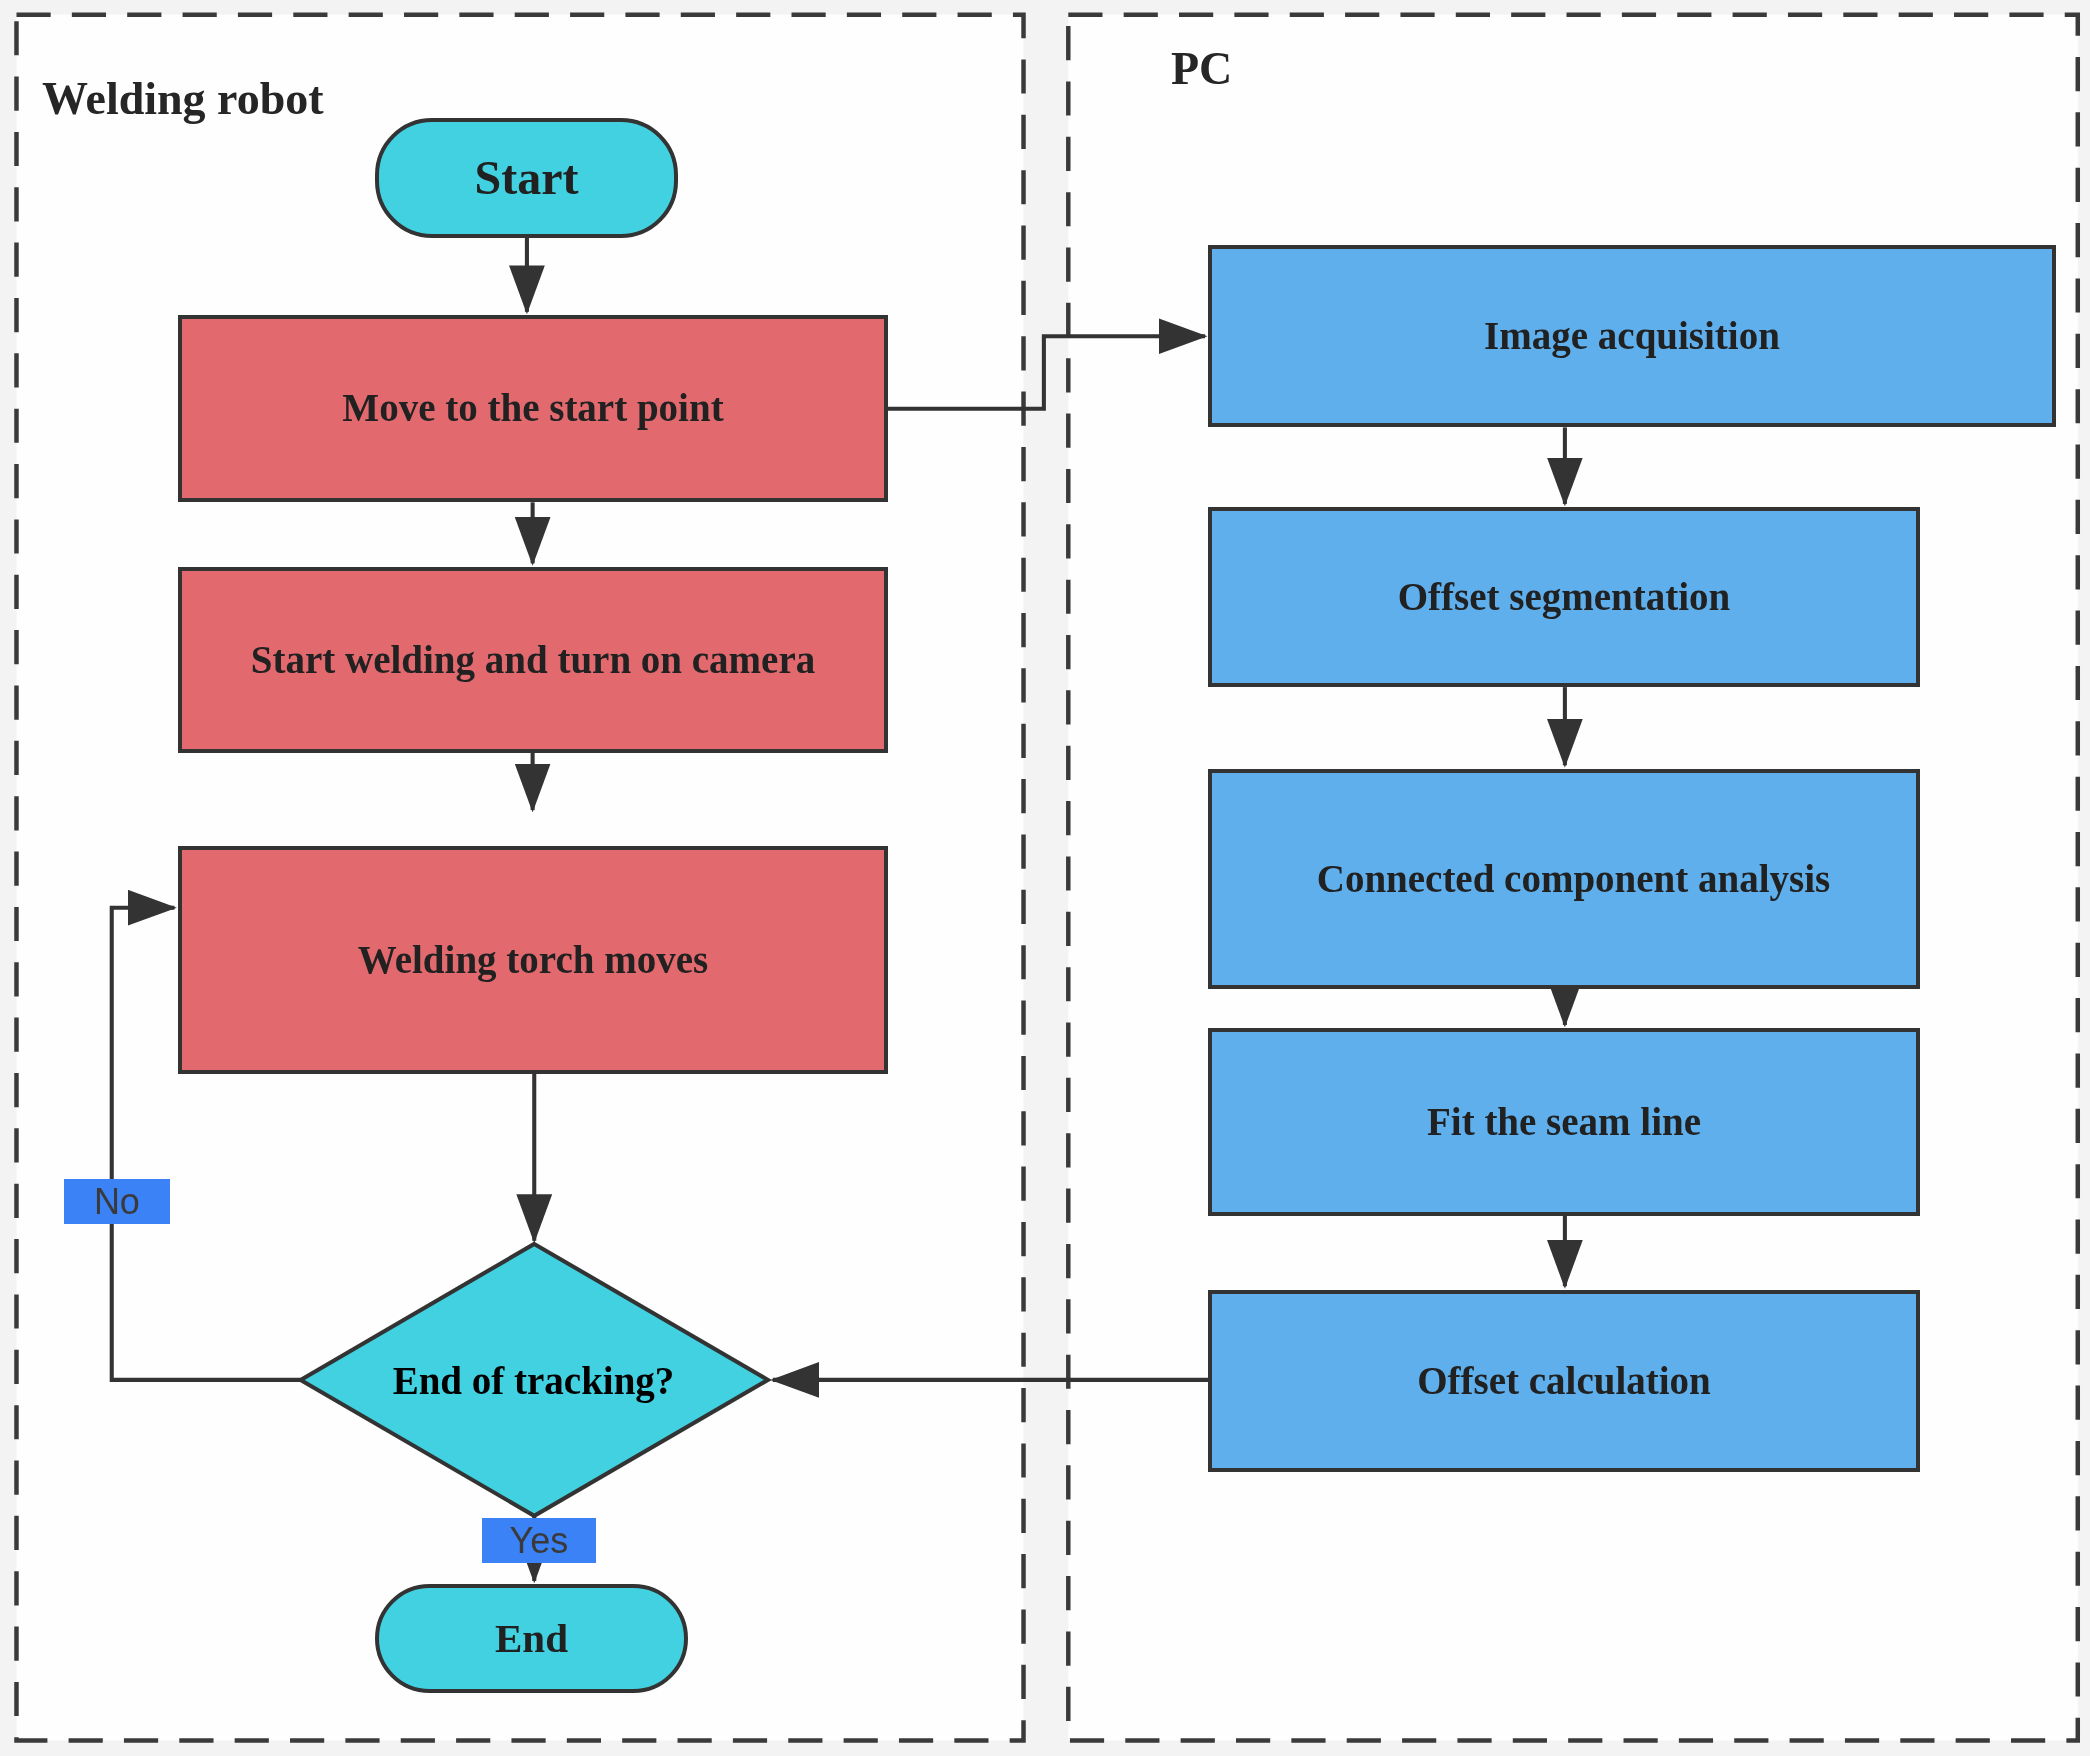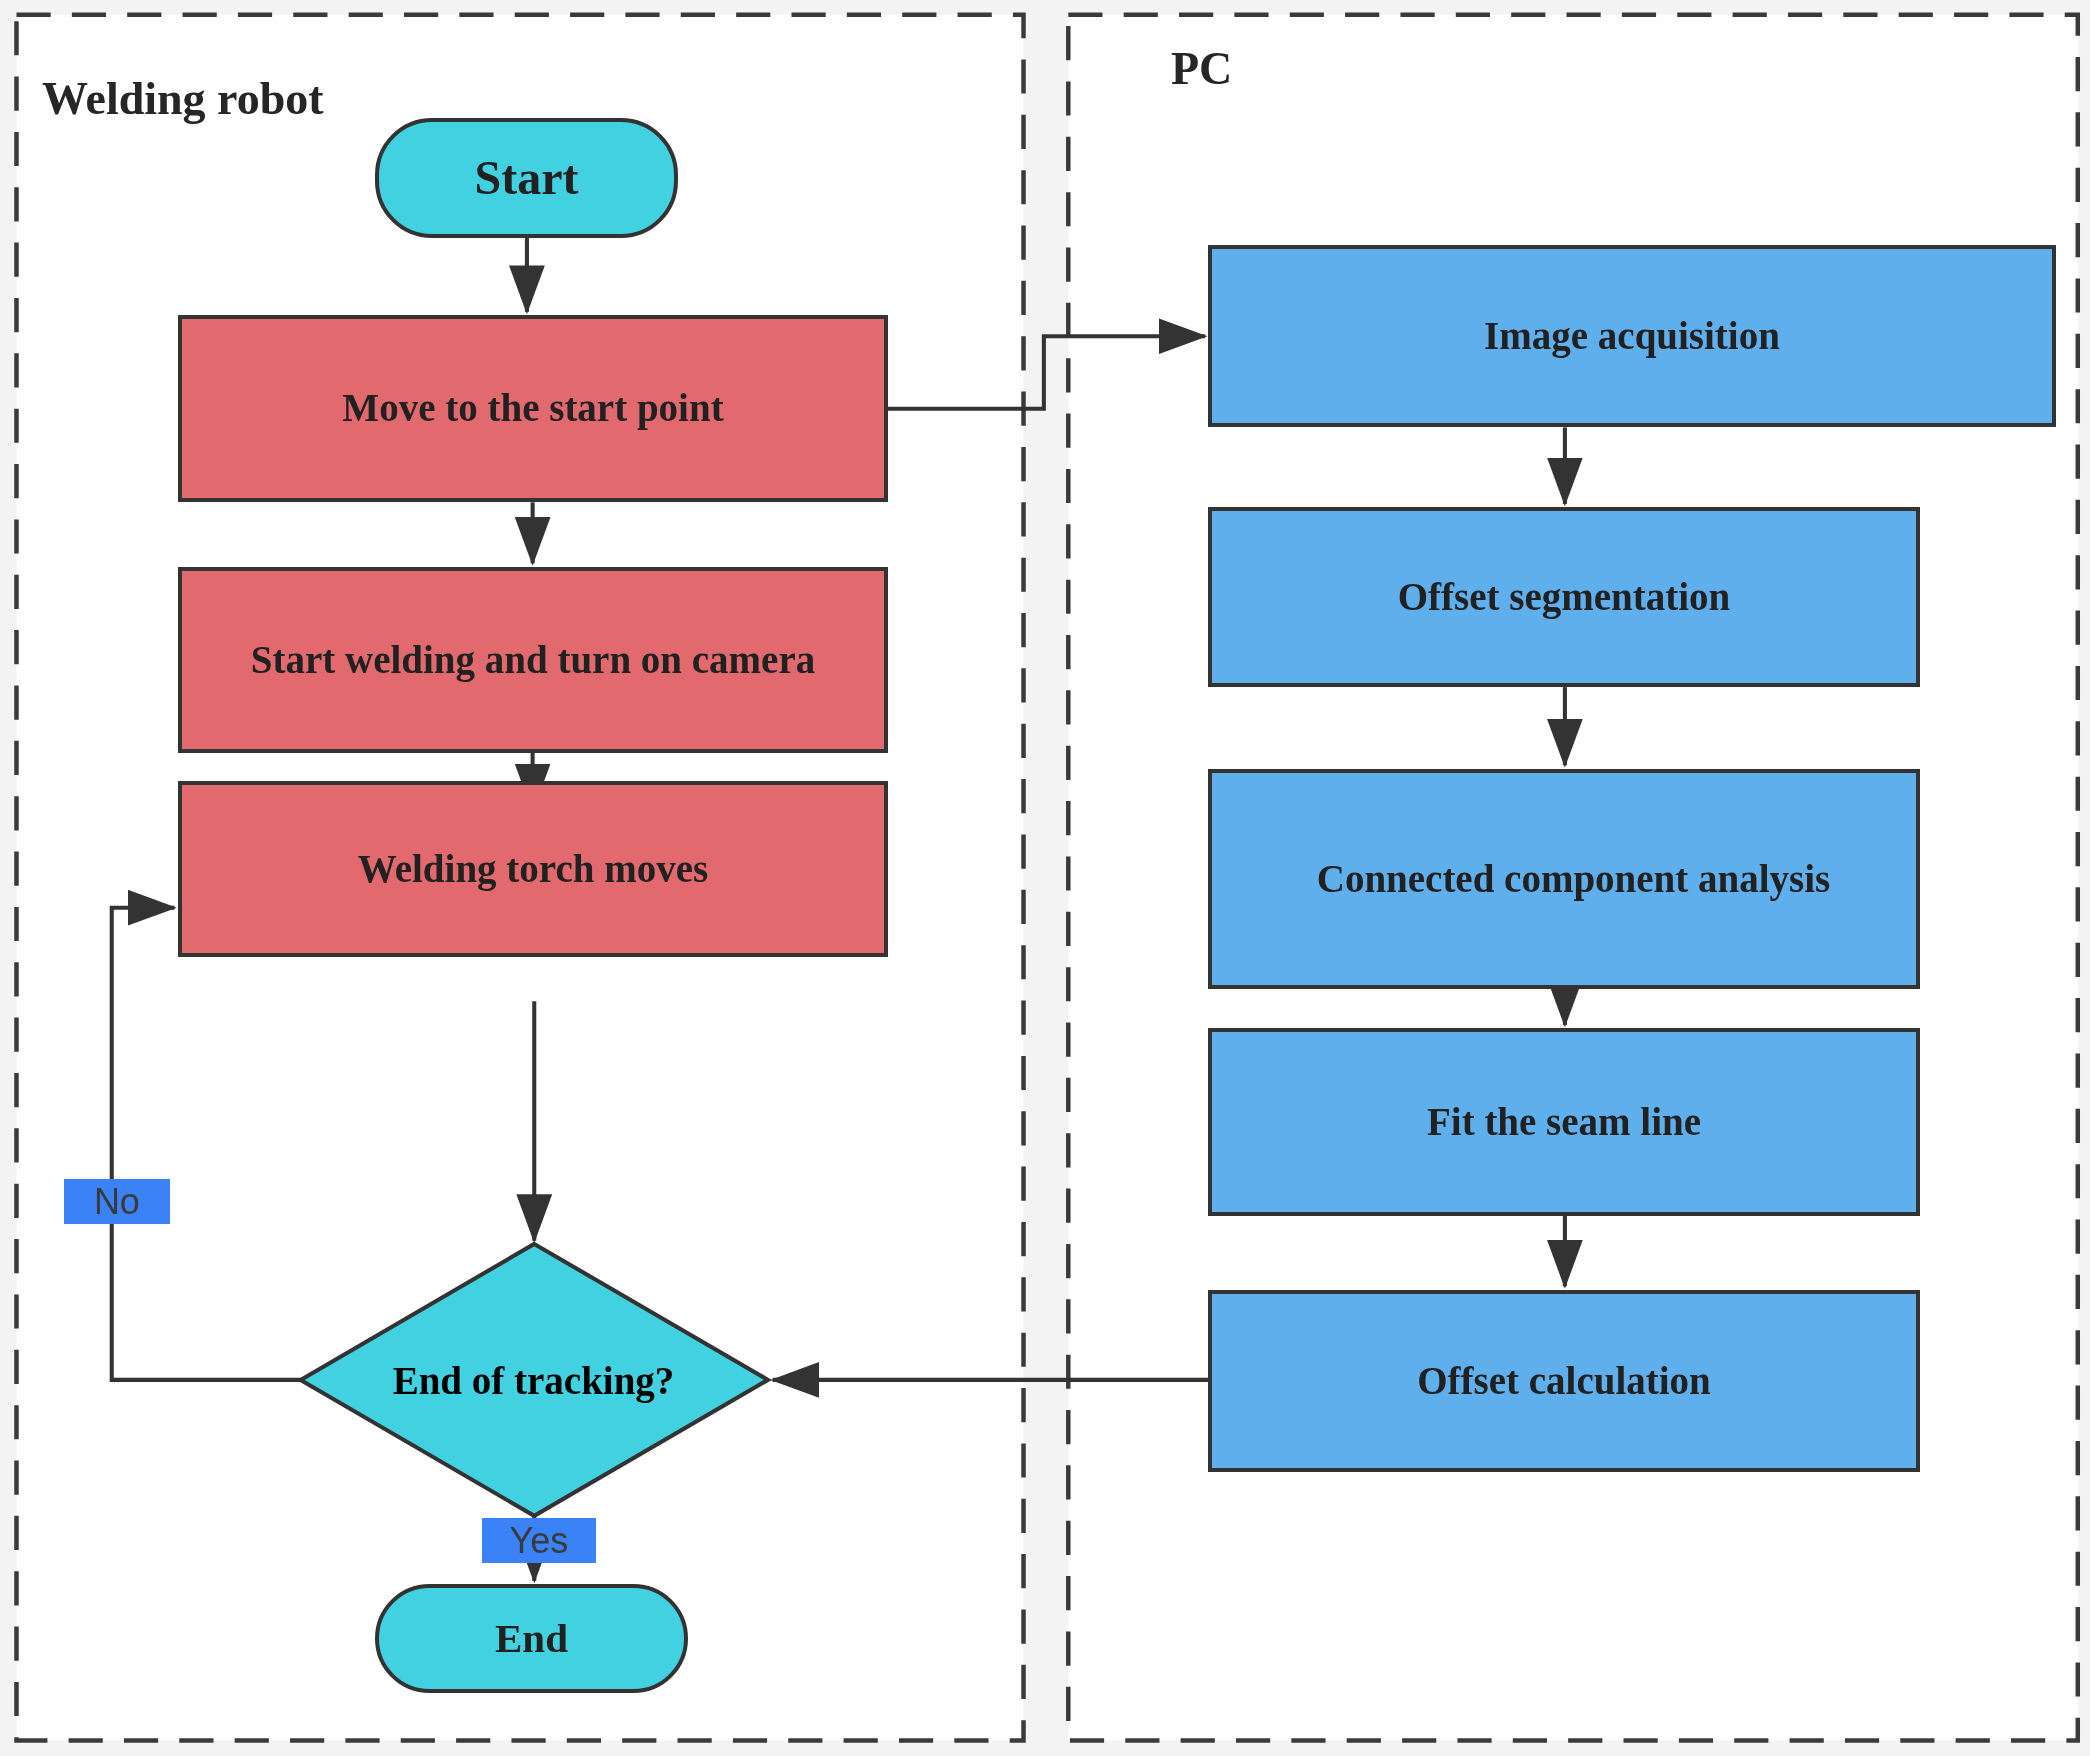--- a/index.html
+++ b/index.html
@@ -11,21 +11,21 @@
   #label-pc{left:1171px;top:42px;}
   .node{position:absolute;z-index:2;display:flex;align-items:center;justify-content:center;
         text-align:center;font-weight:bold;font-size:39px;color:#212121;
         border:4.1px solid #333333;box-sizing:border-box;line-height:1.15;}
   .terminator{background:#41d1e1;border-radius:57px;}
   .process{background:#e26a6f;}
   .pcbox{background:#5eafec;}
   #node-start{left:375px;top:118px;width:303px;height:120px;font-size:48px;}
   #node-move{left:178px;top:315px;width:710px;height:187px;}
   #node-weld{left:178px;top:567px;width:710px;height:186px;}
-  #node-torch{left:178px;top:781px;width:710px;height:176px;}
+  #node-torch{left:178px;top:846px;width:710px;height:228px;}
   #node-end{left:375px;top:1584px;width:313px;height:109px;font-size:41px;}
   #node-acq{left:1208px;top:245px;width:848px;height:182px;}
   #node-seg{left:1208px;top:507px;width:712px;height:180px;}
   #node-cca{left:1208px;top:769px;width:712px;height:220px;padding-left:19px;}
   #node-fit{left:1208px;top:1028px;width:712px;height:188px;}
   #node-offset{left:1208px;top:1290px;width:712px;height:182px;}
   #node-decision-label{position:absolute;z-index:2;left:300px;top:1244px;width:467px;height:272px;
         display:flex;align-items:center;justify-content:center;text-align:center;
         font-weight:bold;font-size:39px;color:#000000;}
   .edge-label{position:absolute;z-index:3;font-family:"Liberation Sans","DejaVu Sans",sans-serif;

